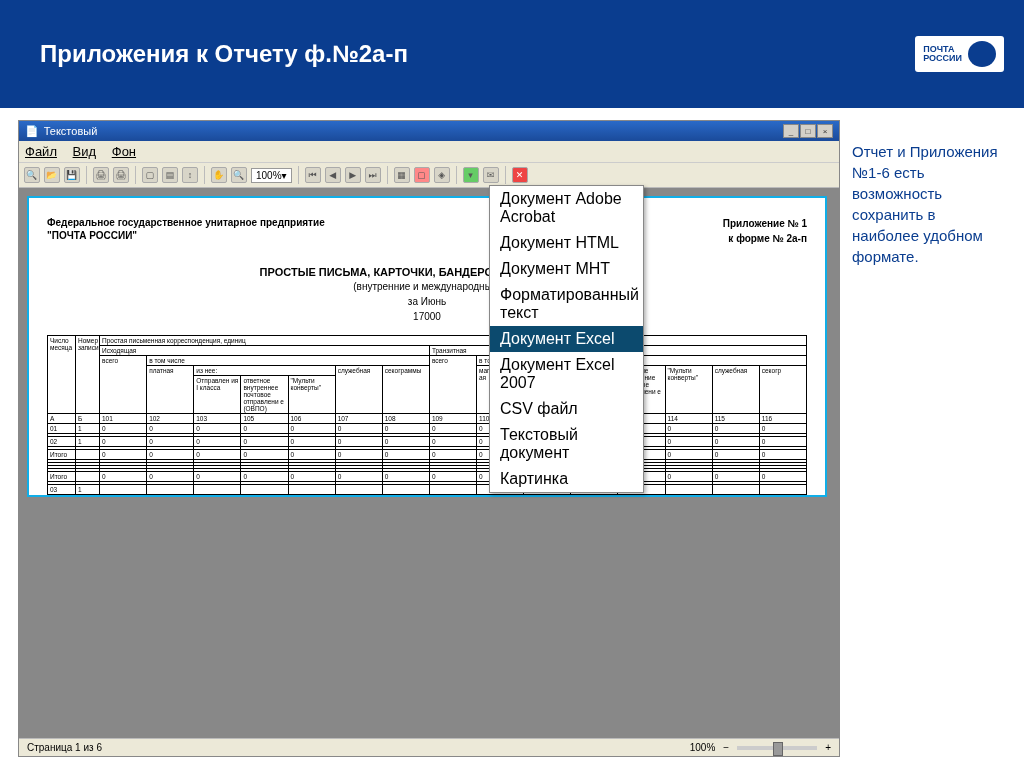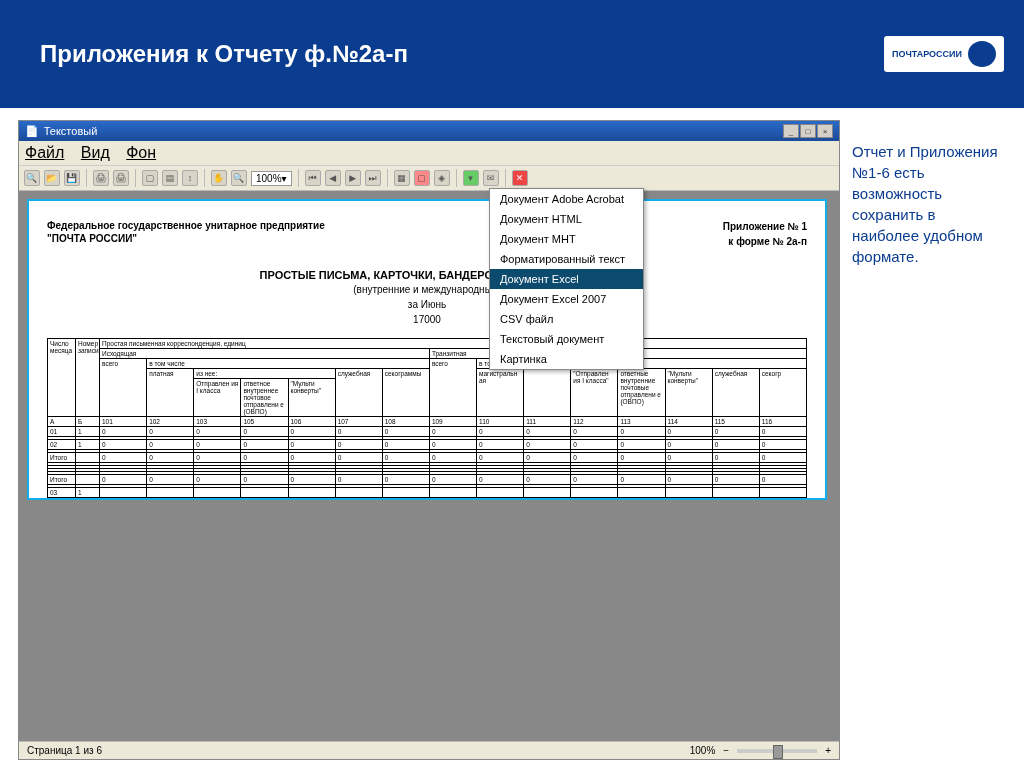--- a/index.html
+++ b/index.html
@@ -11,28 +11,28 @@
 .logo-eagle{width:28px;height:26px;background:#0a3d8f;border-radius:50%}
 .content-area{display:flex;height:677px}
 .preview-wrap{flex:0 0 840px;padding:12px 0 0 18px}
 .side-text{flex:1;padding:15px 20px 0 12px;color:#0a3d8f;font-size:15px;line-height:1.4}
 .side-text em{font-style:italic}
 .preview-window{width:822px;border:1px solid #888;background:#ece9d8}
 .titlebar{background:linear-gradient(#2a6ac8,#1a4a9a);color:#fff;font-size:11px;padding:3px 6px;display:flex;align-items:center;justify-content:space-between}
 .titlebar-left{display:flex;align-items:center;gap:5px}
 .win-btns{display:flex;gap:1px}
 .win-btn{width:16px;height:14px;background:#d4d0c8;border:1px solid #888;font-size:8px;display:flex;align-items:center;justify-content:center;color:#333}
-.menubar{background:#ece9d8;font-size:16px;padding:3px 6px;border-bottom:1px solid #ccc}
+.menubar{background:#ece9d8;font-size:13px;padding:3px 6px;border-bottom:1px solid #ccc}
 .menubar span{margin-right:12px;text-decoration:underline}
 .toolbar{background:#ece9d8;padding:3px 5px;display:flex;align-items:center;gap:4px;border-bottom:1px solid #bbb;position:relative}
 .tb-ico{width:16px;height:16px;background:#d8d5c8;border:1px solid #aaa;border-radius:2px;font-size:9px;display:flex;align-items:center;justify-content:center;color:#555}
 .tb-sep{width:1px;height:18px;background:#bbb;margin:0 2px}
 .zoom-box{display:flex;align-items:center;font-size:10px;border:1px solid #999;background:#fff;padding:1px 4px}
 .dropdown-menu{position:absolute;top:22px;left:470px;background:#fff;border:1px solid #888;box-shadow:2px 2px 4px rgba(0,0,0,.3);z-index:100;width:155px}
-.dd-item{font-size:11px;padding:4px 10px;color:#000}
+.dd-item{font-size:16px;padding:4px 10px;color:#000}
 .dd-item.sel{background:#0c4a6e;color:#fff}
 .page-view{background:#888;height:550px;overflow:hidden;position:relative;padding:8px 0 0 8px}
 .page{background:#fff;width:800px;border:2px solid #10aee8;padding:18px 18px 0 18px}
 .page-head{display:flex;justify-content:space-between;font-size:10px;margin-bottom:20px}
 .org{font-weight:bold;line-height:1.3}
 .appendix{text-align:right;font-weight:bold;line-height:1.5}
 .rep-title{text-align:center;font-weight:bold;font-size:11px;margin-top:8px}
 .rep-sub{text-align:center;font-size:10px;line-height:1.3;margin-top:2px}
 .grid{margin-top:12px;border-collapse:collapse;width:100%;font-size:6.5px;table-layout:fixed}
 .grid th,.grid td{border:1px solid #000;padding:1px 2px;vertical-align:top;text-align:left;overflow:hidden}
@@ -41,21 +41,21 @@
 .sb-right{display:flex;align-items:center;gap:8px}
 .slider{width:80px;height:4px;background:#ccc;position:relative}
 .slider::after{content:"";position:absolute;width:8px;height:12px;background:#999;top:-4px;left:36px;border:1px solid #666}
 </style>
 </head>
 <body>
 
 <div class="header-band">
   <div class="header-title">Приложения к Отчету ф.№2а-п</div>
   <div class="logo-box">
-    <div style="display:flex;flex-direction:row">
+    <div style="display:flex;flex-direction:column">
       <span class="logo-text">ПОЧТА</span>
       <span class="logo-text">РОССИИ</span>
     </div>
     <div class="logo-eagle"></div>
   </div>
 </div>
 
 <div class="content-area">
   <div class="preview-wrap">
     <div class="preview-window">

